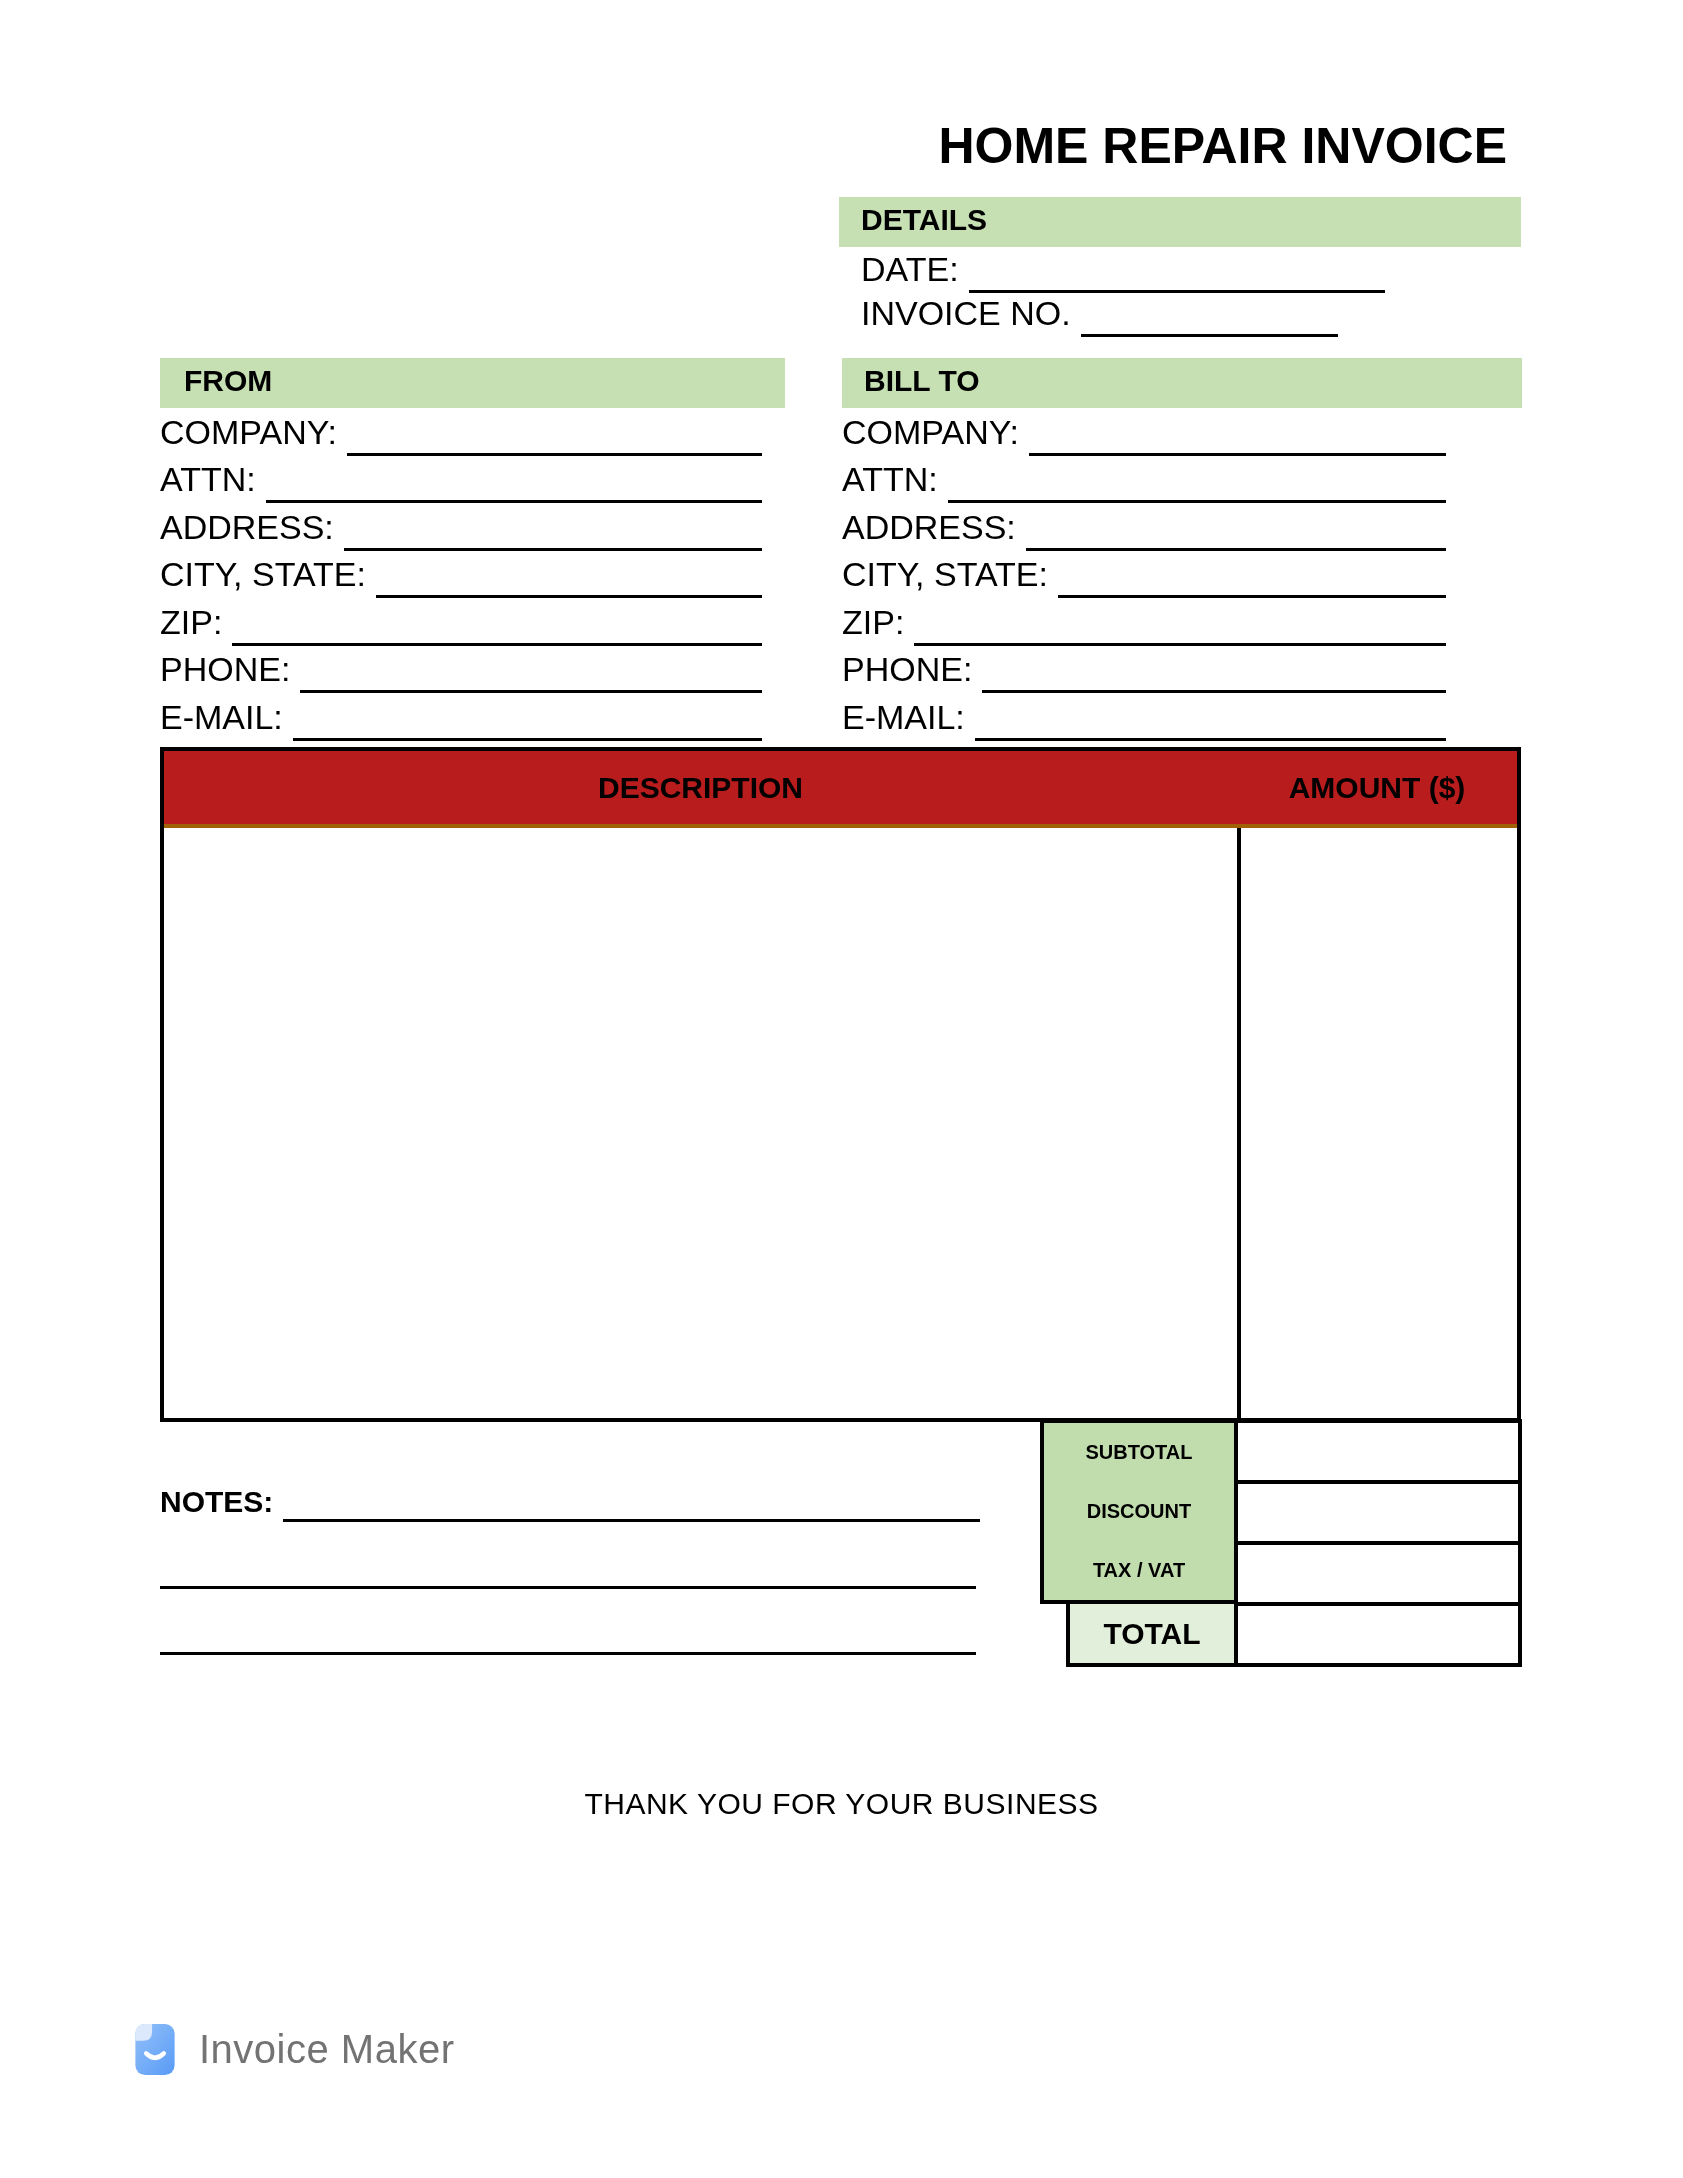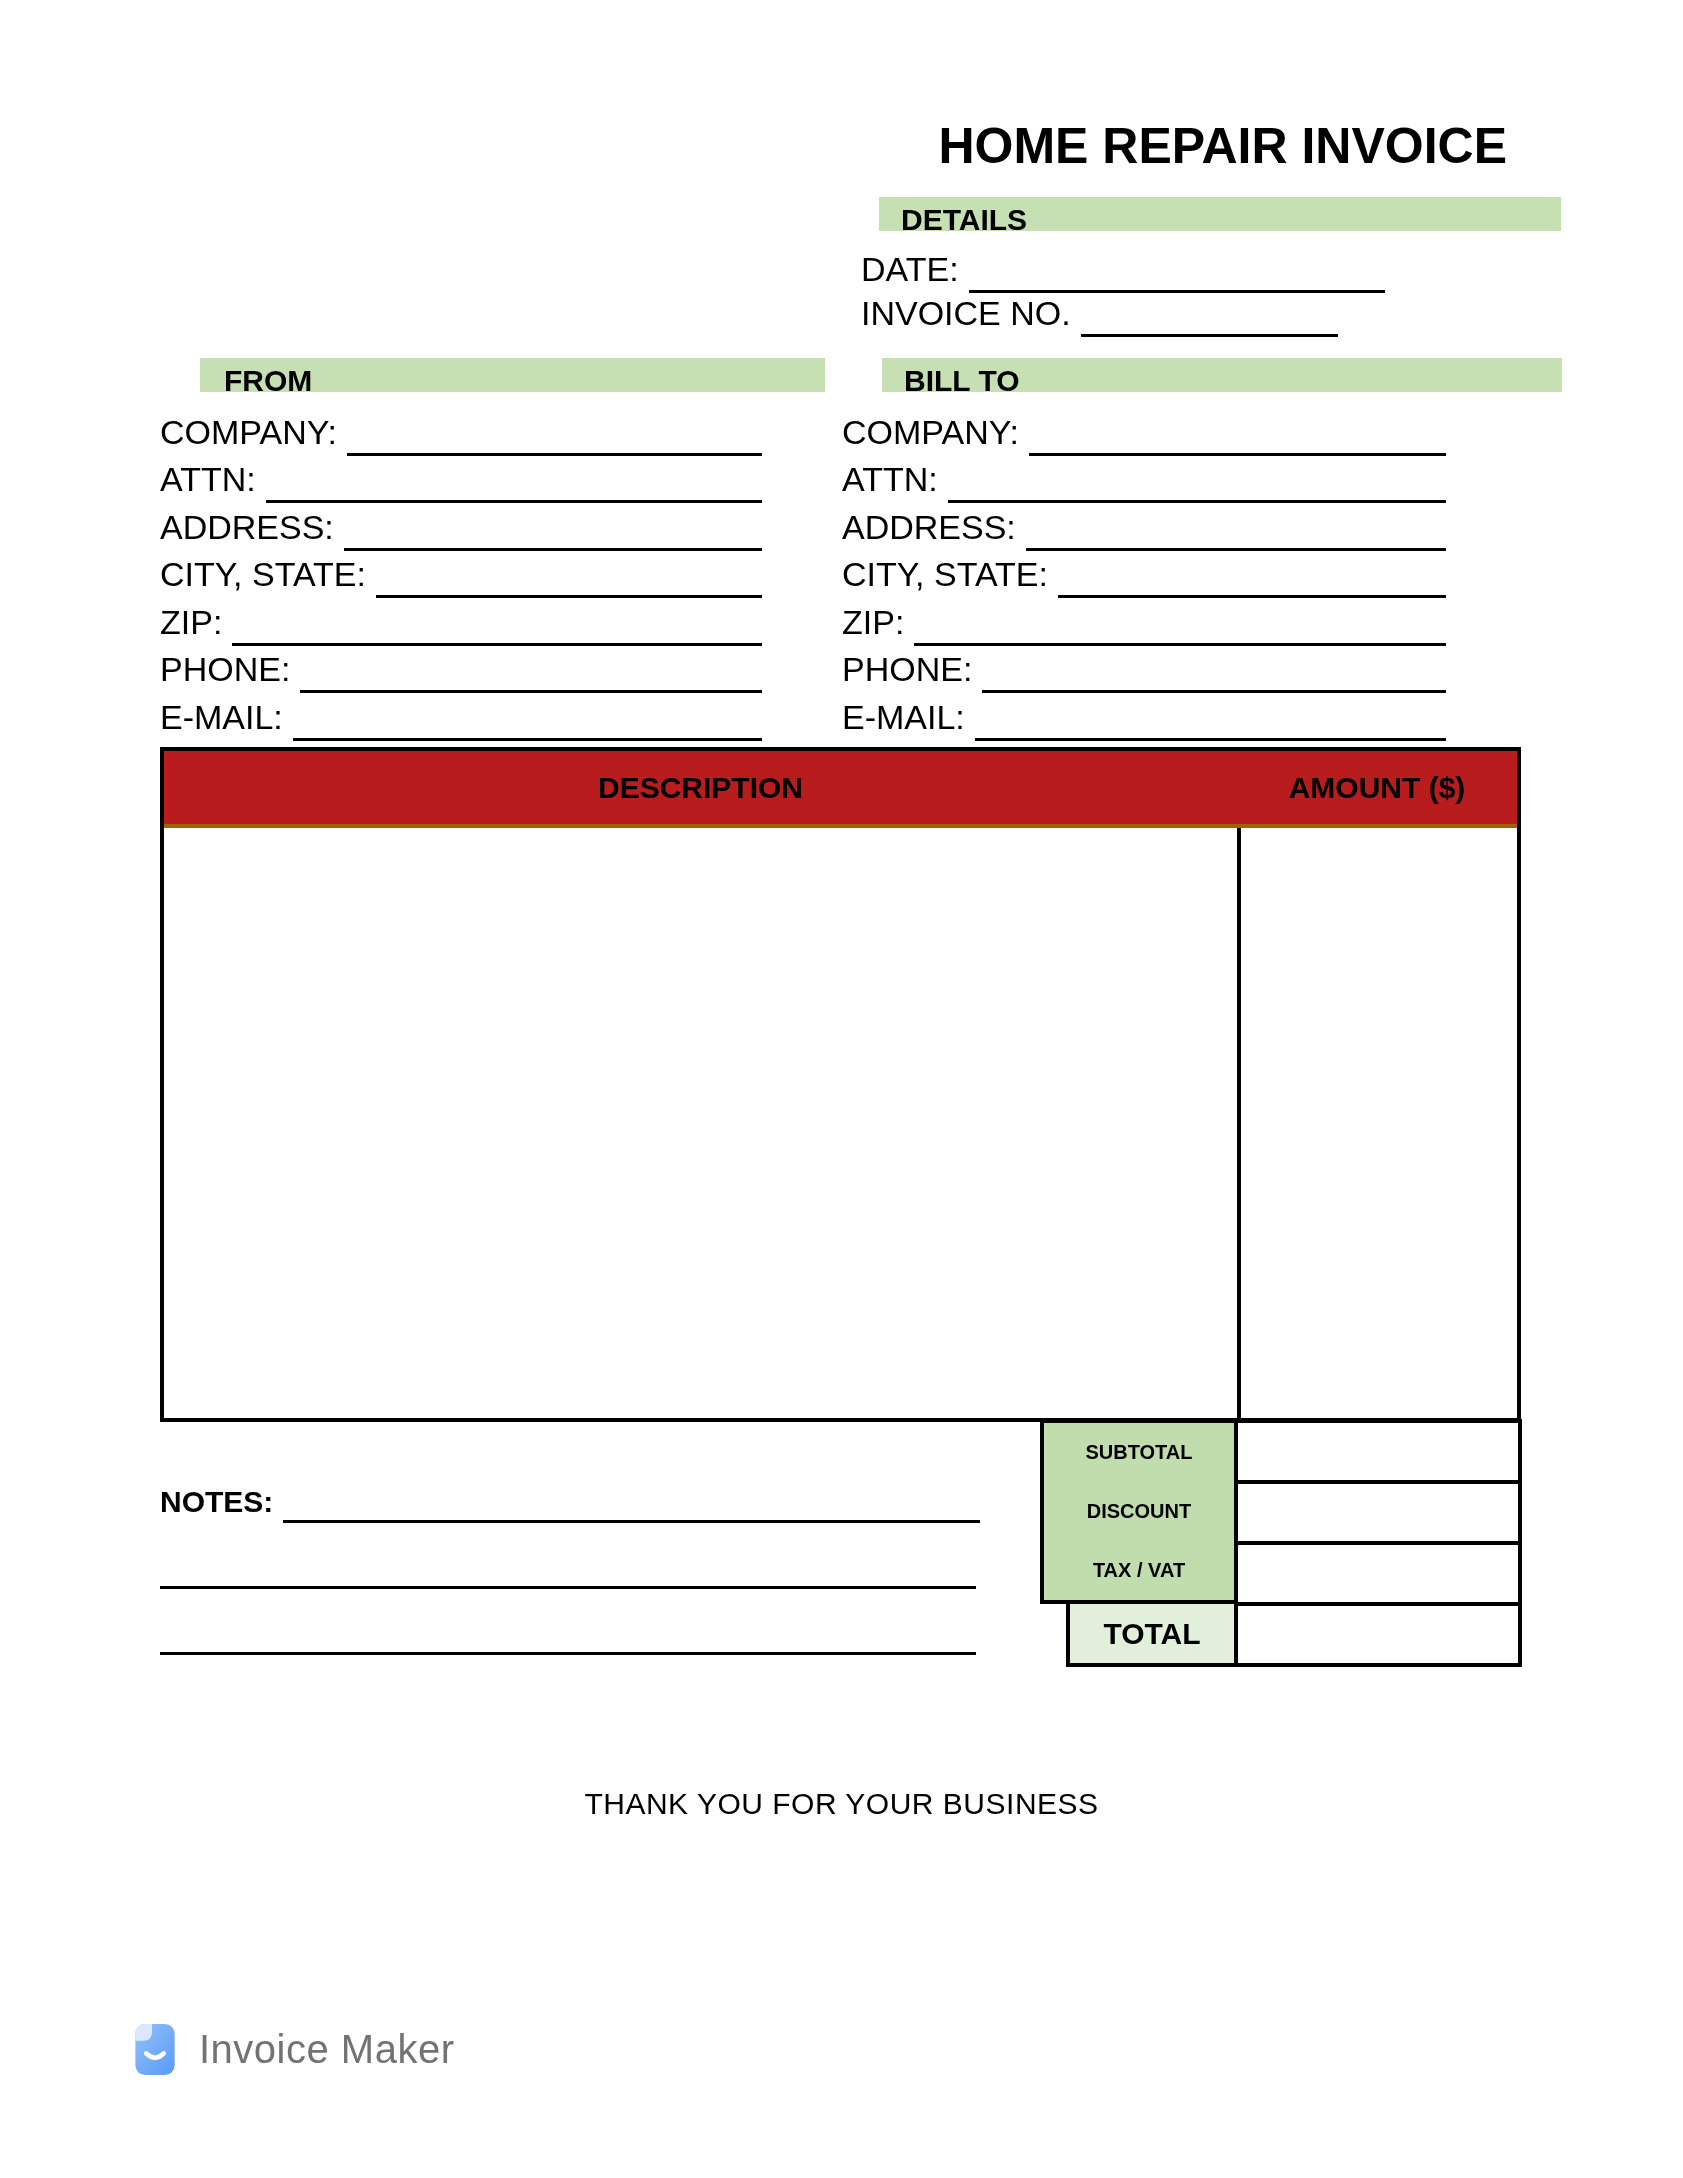--- a/index.html
+++ b/index.html
@@ -7,24 +7,23 @@
     position:relative;width:1683px;height:2178px;background:#ffffff;
     font-family:"Liberation Sans", sans-serif;color:#000;overflow:hidden;
   }
   
   .doc-title{
     position:absolute;top:117px;right:176px;
     font-size:50px;font-weight:700;letter-spacing:0;white-space:nowrap;
   }
   
   .bar{
-    position:absolute;height:34px;background:#c6e0b4;
+    position:absolute;height:50px;background:#c6e0b4;
     font-size:30px;font-weight:700;line-height:46px;padding-left:22px;
     box-sizing:border-box;
-    margin-left:40px;
   }
   .bar-details{left:839px;top:197px;width:682px;}
   .bar-from{left:160px;top:358px;width:625px;padding-left:24px;}
   .bar-billto{left:842px;top:358px;width:680px;}
   
   .field-row{
     position:absolute;display:flex;align-items:flex-end;height:44px;
     font-size:34px;
   }
   .field-row .flabel{white-space:nowrap;padding-bottom:4px;}
@@ -70,21 +69,21 @@
   }
   .tot-values-col{flex:1;display:flex;flex-direction:column;}
   .tot-value-cell{
     flex:1;background:#fff;border:4px solid #000;border-left:0;
     box-sizing:border-box;font-size:30px;display:flex;align-items:center;justify-content:flex-end;
     padding-right:12px;
   }
   .tot-value-cell + .tot-value-cell{border-top:0;}
   
   .notes-row{
-    position:absolute;left:160px;top:1485px;width:820px;display:flex;align-items:flex-end;
+    position:absolute;left:160px;top:1485px;width:820px;display:flex;
     font-size:30px;
   }
   .notes-row .flabel{font-weight:700;padding-bottom:4px;}
   .notes-line{
     position:absolute;left:160px;width:816px;height:42px;border-bottom:3px solid #000;
   }
   .notes-line2{top:1544px;}
   .notes-line3{top:1610px;}
   
   .thank-you{

